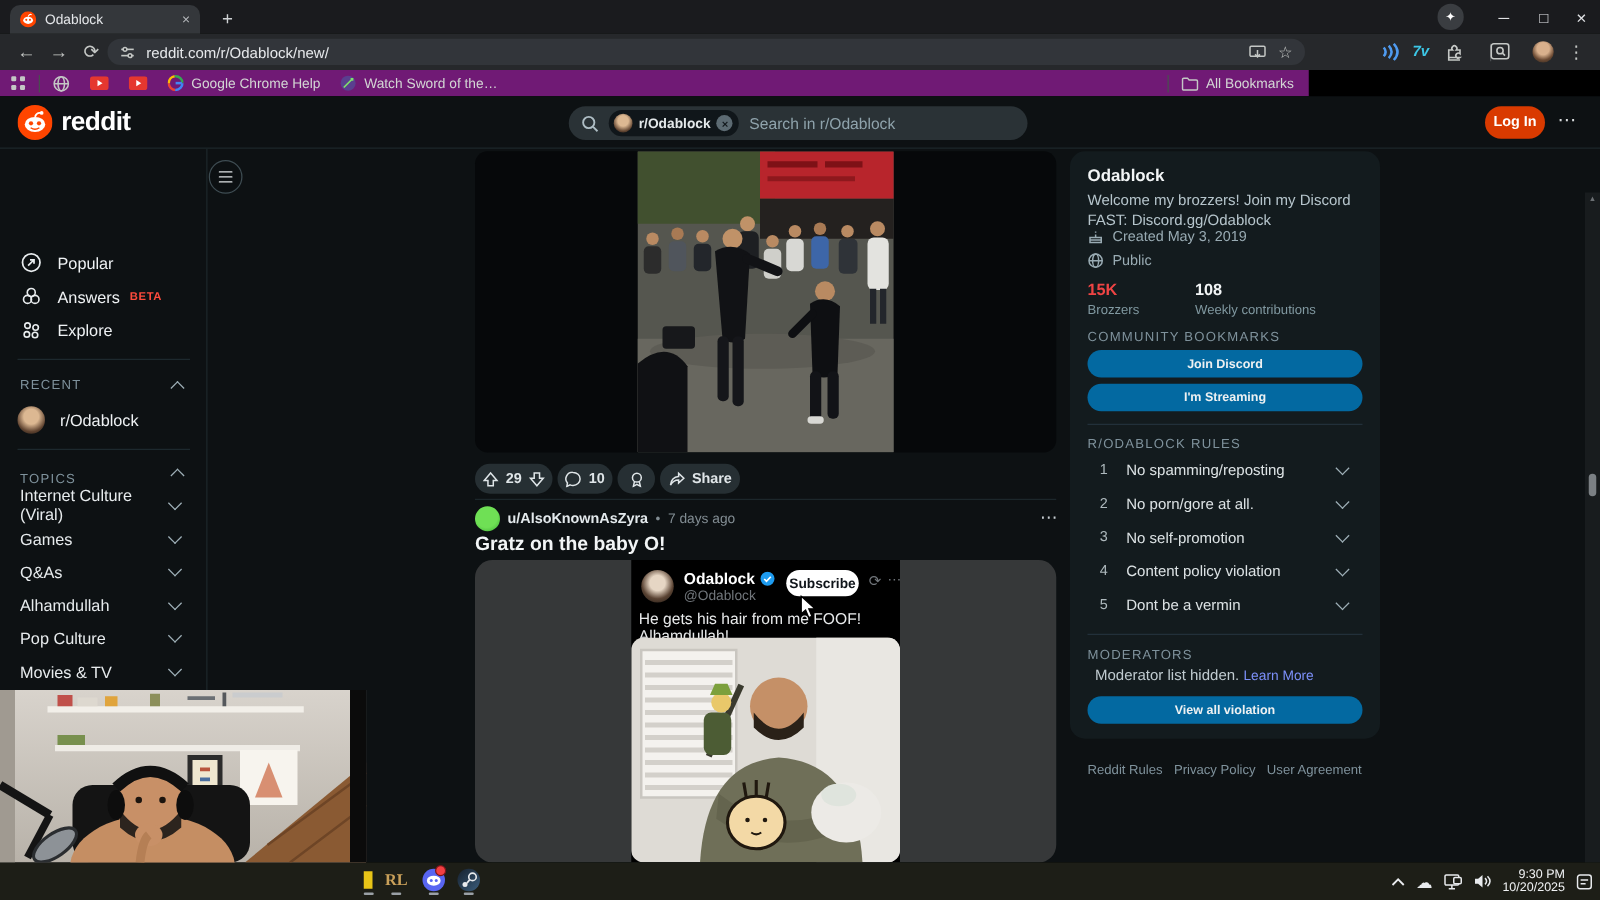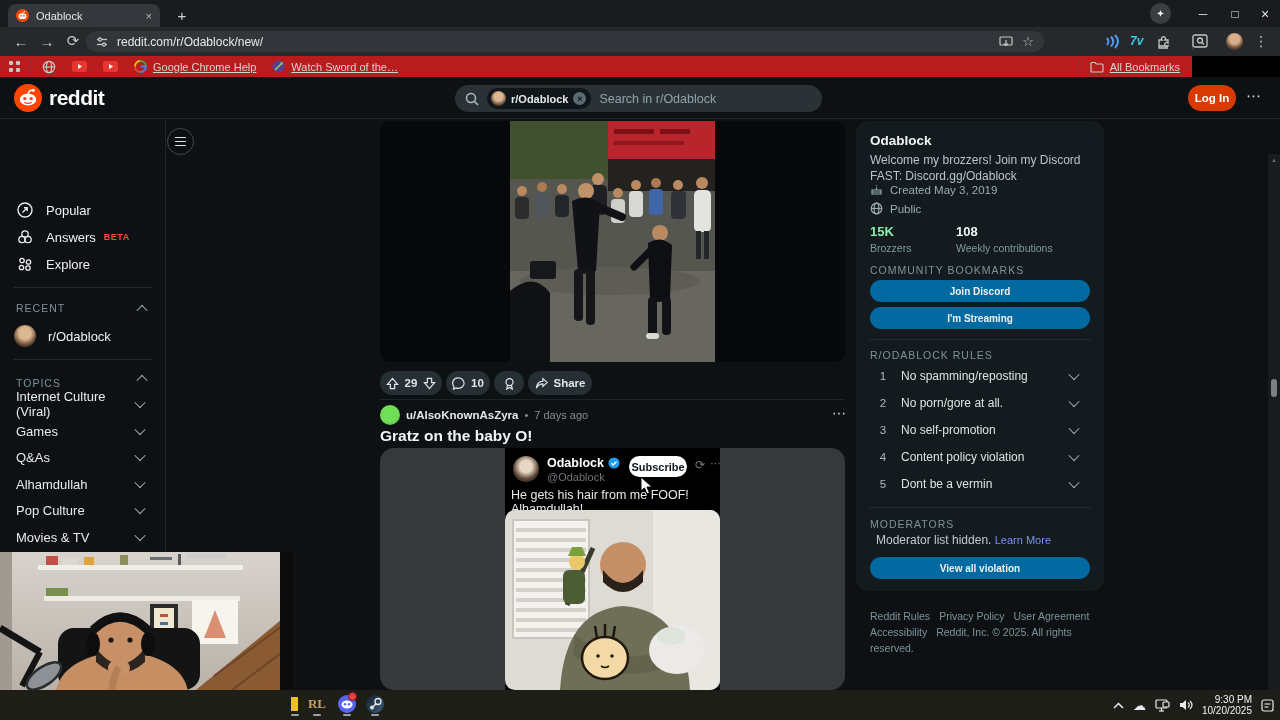--- a/index.html
+++ b/index.html
@@ -11,22 +11,22 @@
   
   #tabstrip { left:0; top:0; width:1280px; height:27px; background:#1a1b1e; }
   #tab { left:8px; top:4px; width:152px; height:23px; background:#34373b; border-radius:8px 8px 0 0;
          display:flex; align-items:center; padding:0 8px; color:#e4e6e9; font-size:11px; gap:7px;}
   #tab .ttl { flex:1; white-space:nowrap; overflow:hidden; }
   .winbtn { color:#dfe1e4; font-size:12px; width:30px; height:27px; display:flex; align-items:center; justify-content:center;}
   #toolbar { left:0; top:27px; width:1280px; height:29px; background:#26282b; }
   .navg { color:#c4c7c5; font-size:15px; width:26px; height:26px; display:flex; align-items:center; justify-content:center; }
   #urlpill { left:86px; top:4px; width:958px; height:21px; background:#32353a; border-radius:11px;
              display:flex; align-items:center; padding:0 10px; color:#e6e8eb; font-size:12px; gap:9px;}
-  #bookmarks { left:0; top:56px; width:1192px; height:21px; background:#b91c1c;
-               display:flex; align-items:center; color:#d3d6d4; font-size:11px;text-decoration:underline; }
+  #bookmarks { left:0; top:56px; width:1047px; height:21px; background:#701a75;
+               display:flex; align-items:center; color:#d3d6d4; font-size:11px; }
   .bm { display:flex; align-items:center; gap:6px; margin-right:16px; white-space:nowrap;}
   .vsep { width:1px; height:14px; background:#4a4d50; margin:0 10px; }
 
   
   #page { left:0; top:77px; width:1280px; height:613px; background:#0d1113; overflow:hidden; }
   #rheader { left:0; top:0; width:1280px; height:42px; border-bottom:1px solid #1c272b; }
   #searchbar { left:455px; top:8px; width:367px; height:27px; background:#2a3236; border-radius:14px;
                display:flex; align-items:center; padding:0 10px; gap:8px;}
   .chip { background:#10161a; border-radius:11px; height:21px; display:flex; align-items:center; gap:5px;
           padding:0 5px 0 4px; color:#e4e9eb; font-size:11px; font-weight:bold; }
@@ -465,21 +465,21 @@
     </div>
     <div class="metarow" style="top:81px;">
       <svg width="13" height="13" viewBox="0 0 13 13">
           <circle cx="6.5" cy="6.5" r="5.3" fill="none" stroke="#99abb3" stroke-width="1.2"></circle>
           <line x1="1.2" y1="6.5" x2="11.8" y2="6.5" stroke="#99abb3" stroke-width="1.2"></line>
           <ellipse cx="6.5" cy="6.5" rx="2.4" ry="5.3" fill="none" stroke="#99abb3" stroke-width="1.2"></ellipse>
         </svg>
       <span>Public</span>
     </div>
     <div class="abs" style="left:14px;top:103px;">
-      <div style="color:#86efac;font-size:13px;font-weight:bold;">15K</div>
+      <div style="color:#ef4444;font-size:13px;font-weight:bold;">15K</div>
       <div style="color:#8199a1;font-size:10.5px;margin-top:3px;">Brozzers</div>
     </div>
     <div class="abs" style="left:100px;top:103px;">
       <div style="color:#f2f5f6;font-size:13px;font-weight:bold;">108</div>
       <div style="color:#8199a1;font-size:10.5px;margin-top:3px;">Weekly contributions</div>
     </div>
     <div class="sbh" style="top:143px;">COMMUNITY BOOKMARKS</div>
     <div class="sbbtn" style="top:159px;">Join Discord</div>
     <div class="sbbtn" style="top:186px;">I'm Streaming</div>
     <div class="abs" style="left:14px;top:218px;width:220px;height:1px;background:#22303a;"></div>
@@ -513,21 +513,20 @@
     <div class="sbh" style="top:397px;">MODERATORS</div>
     <div class="abs" style="left:20px;top:412px;font-size:12px;color:#c0cbd0;">
       <span>Moderator list hidden.</span>
       <span style="color:#7c8ff8;font-size:11px;">Learn More</span>
     </div>
     <div class="sbbtn" style="top:436px;">View all violation</div>
   </div>
 
   <div id="pfoot" class="abs">
     <div><span>Reddit Rules</span><span>Privacy Policy</span><span>User Agreement</span></div>
-    <div><span>Accessibility</span><span>Reddit, Inc. © 2025. All rights reserved.</span></div>
   </div>
 
   <div id="scrollbar" class="abs">
     <div style="text-align:center;color:#6b7074;font-size:6px;padding-top:3px;">▲</div>
   </div>
   <div id="scrollthumb" class="abs"></div>
 </div>
 
 <svg id="webcam" class="abs" width="293" height="138" viewBox="0 0 293 138">
   <defs>

